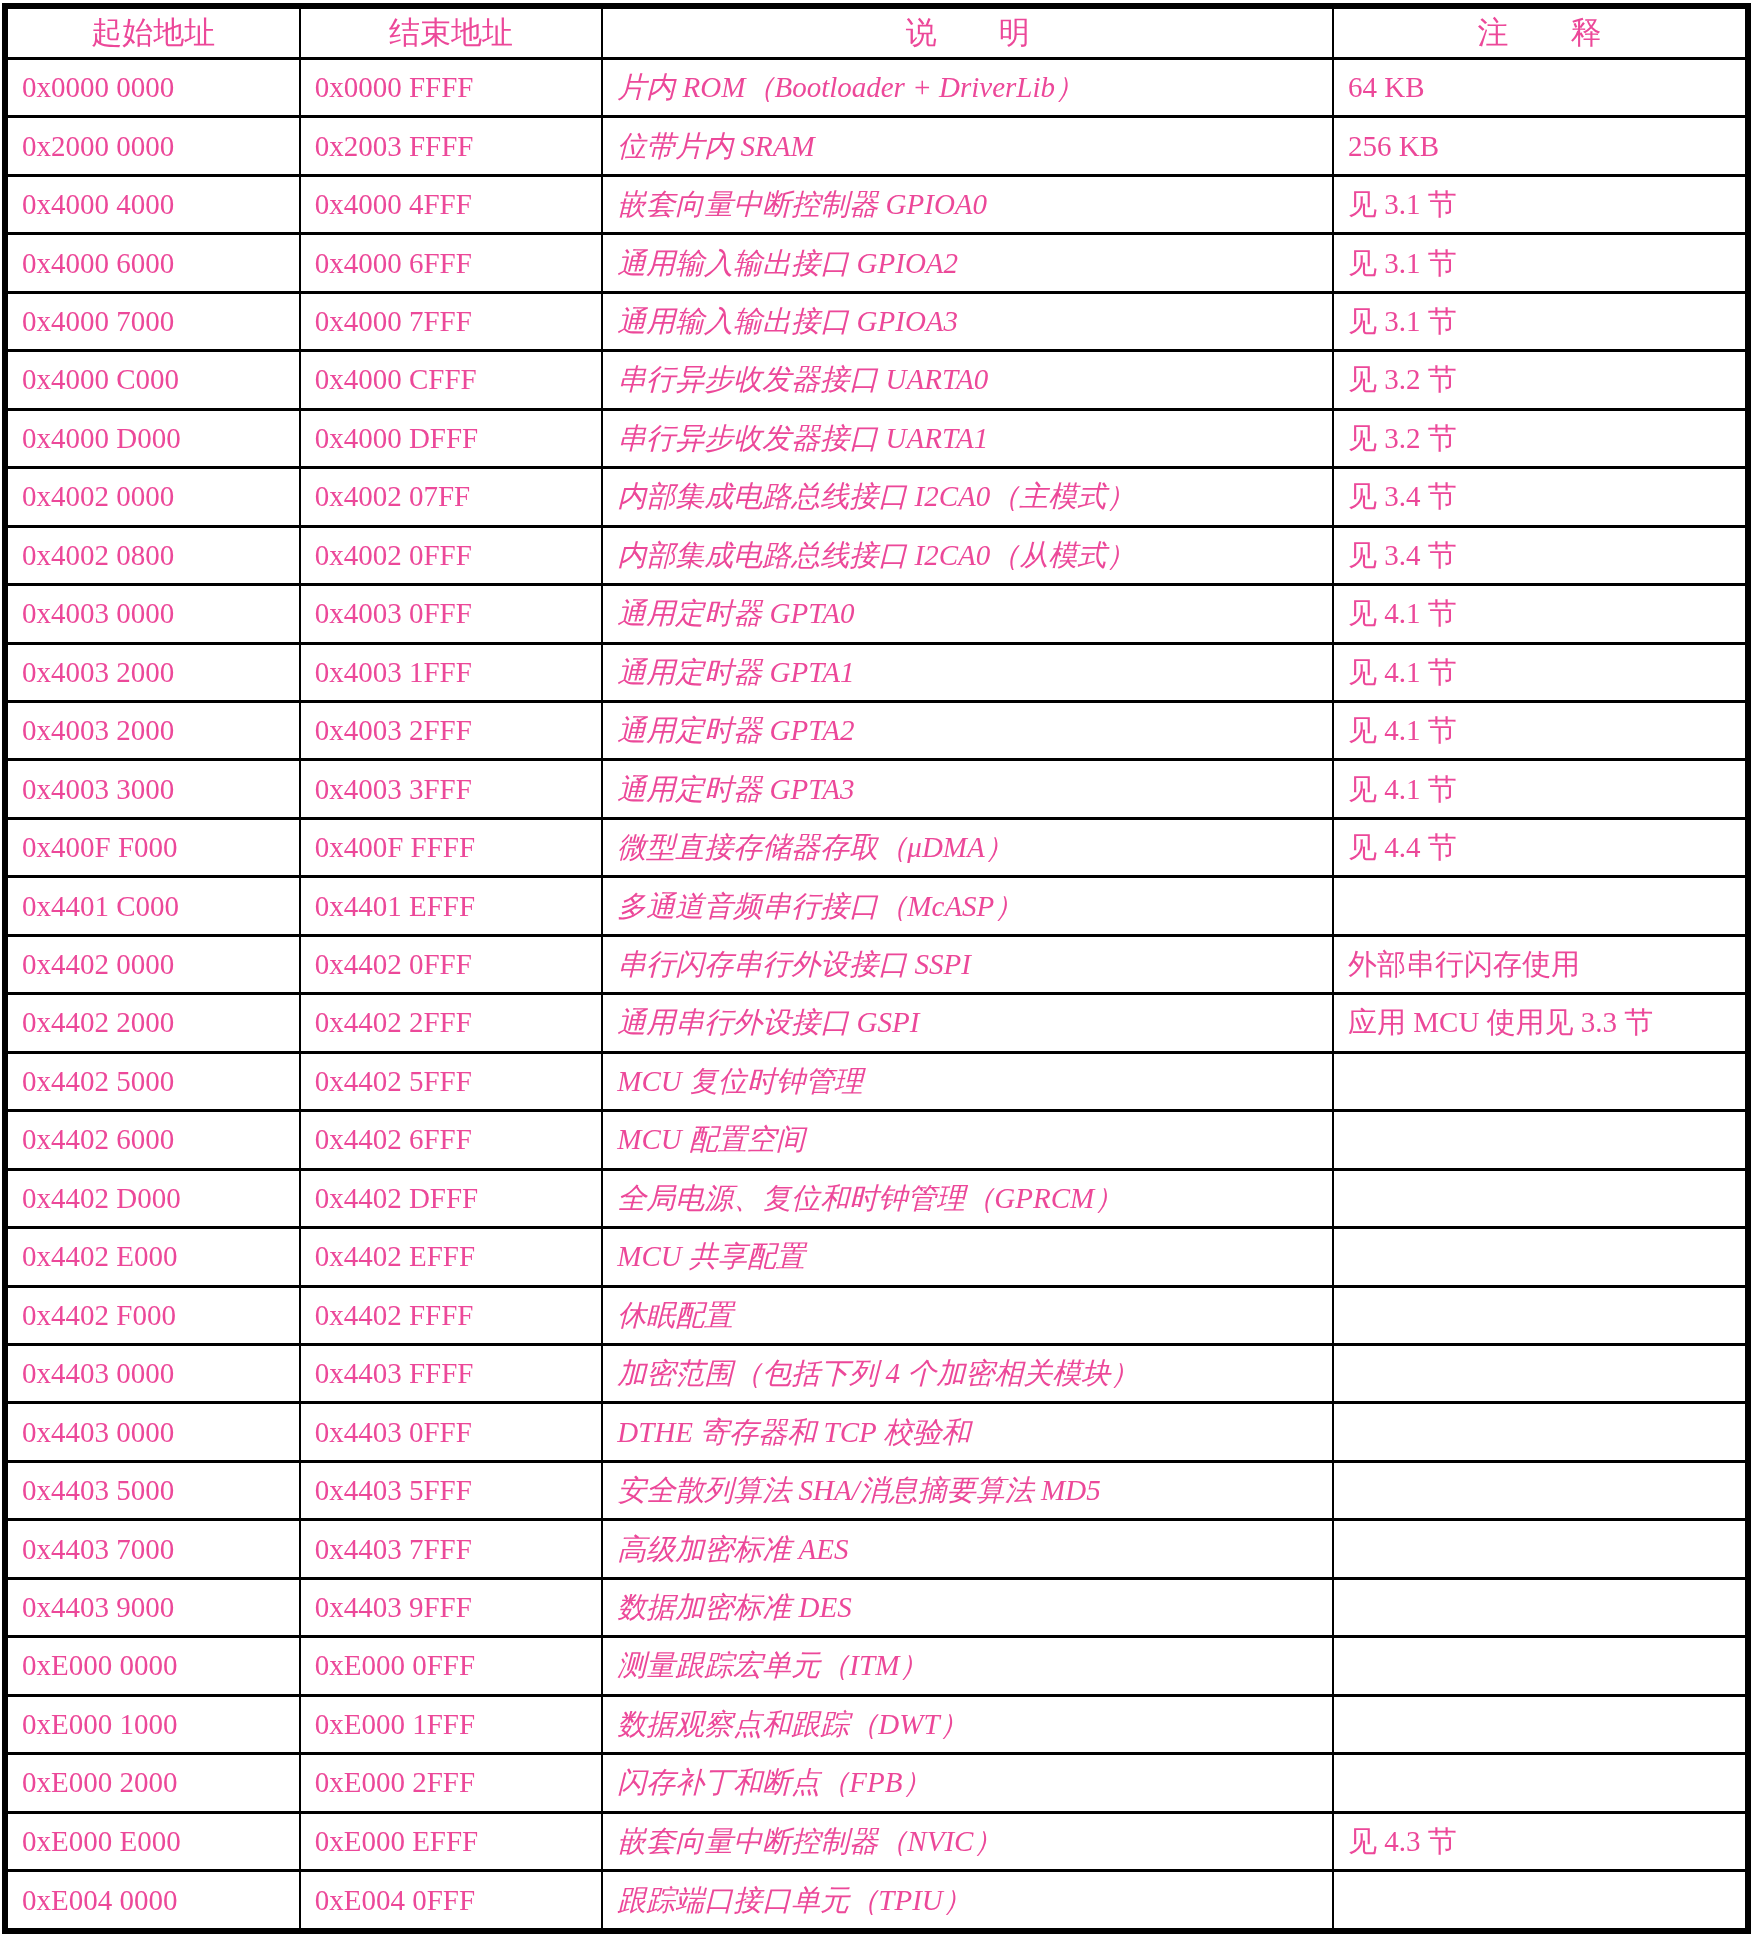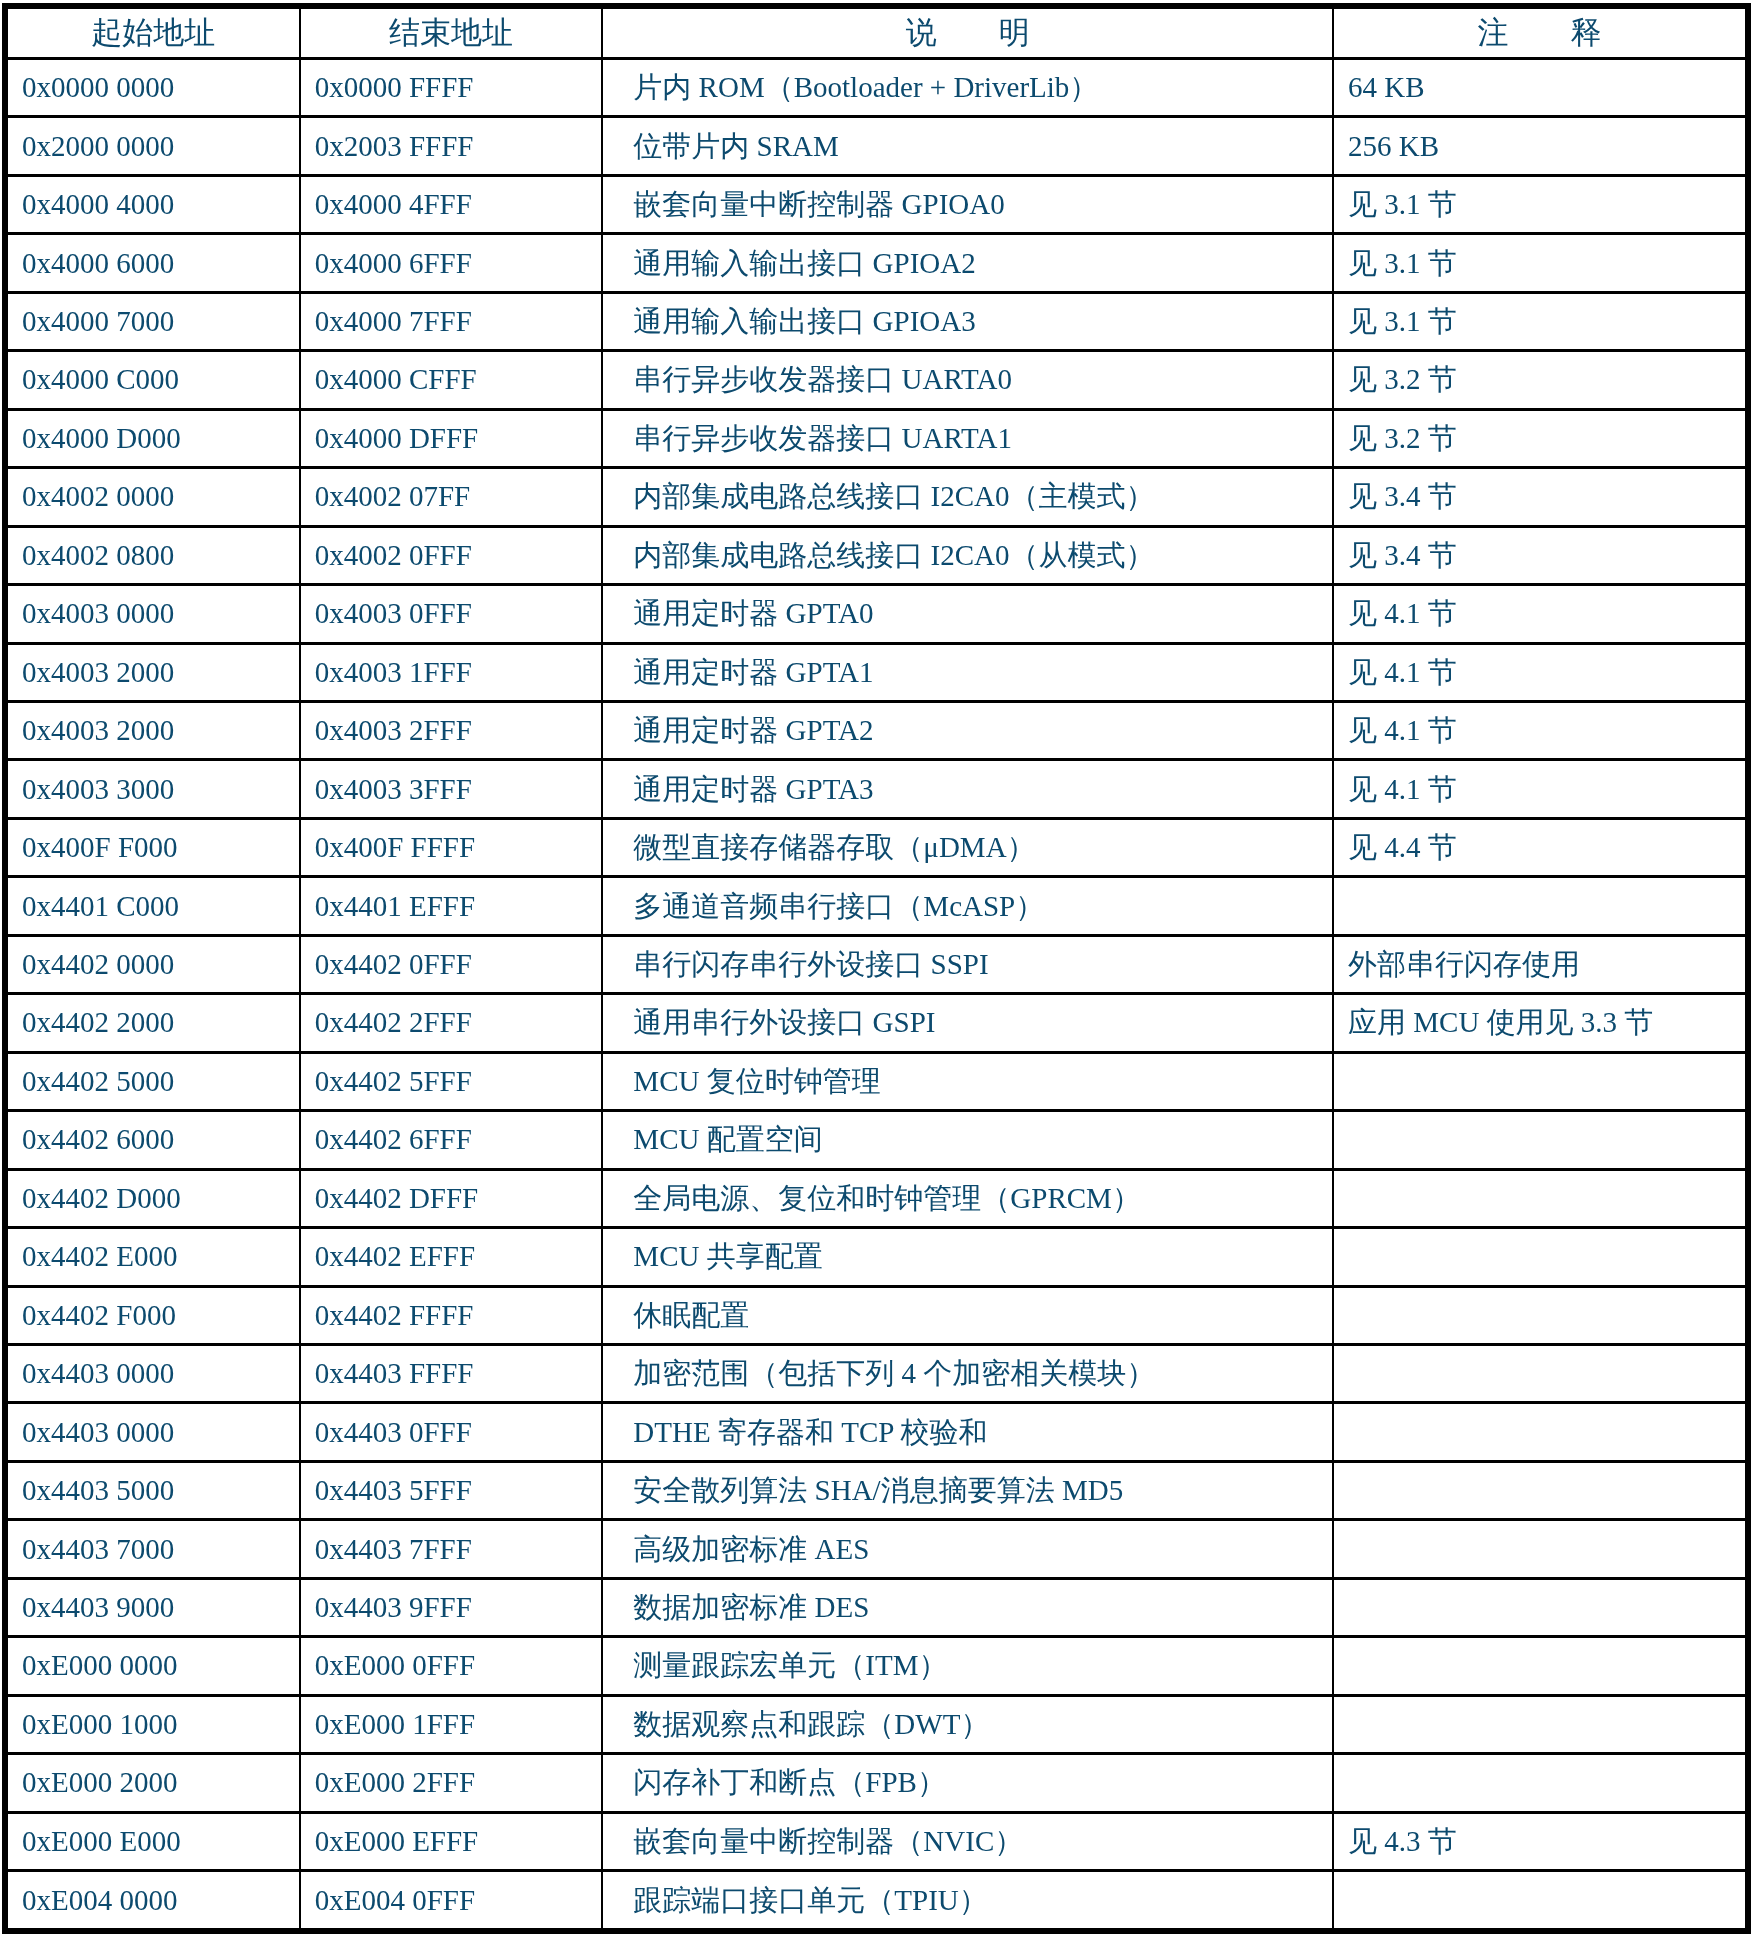--- a/index.html
+++ b/index.html
@@ -7,21 +7,21 @@
     padding: 0;
     background: #ffffff;
   }
   .page {
     width: 1753px;
     height: 1939px;
     background: #ffffff;
     box-sizing: border-box;
     padding: 3px 2px;
     font-family: "Liberation Serif", "DejaVu Serif", serif;
-    color: #0c4a6e;
+    color: #ec4899;
   }
   table.memmap {
     border-collapse: collapse;
     table-layout: fixed;
     width: 1749px;
     height: 1931px;
     background: #ffffff;
   }
   table.memmap col.c1 { width: 294px; }
   table.memmap col.c2 { width: 302px; }
@@ -52,21 +52,22 @@
     height: 52px;
     font-size: 29px;
     text-align: left;
     vertical-align: middle;
     padding: 0 8px 0 14px;
     white-space: nowrap;
     overflow: hidden;
     line-height: 1;
   }
   table.memmap td.desc {
-    padding-left: 30px;
+    padding-left: 14px;
+    font-style: italic;
   }
 </style>
 </head>
 <body>
 
 <div class="page">
   <table class="memmap">
     <colgroup>
       <col class="c1">
         <col class="c2">

